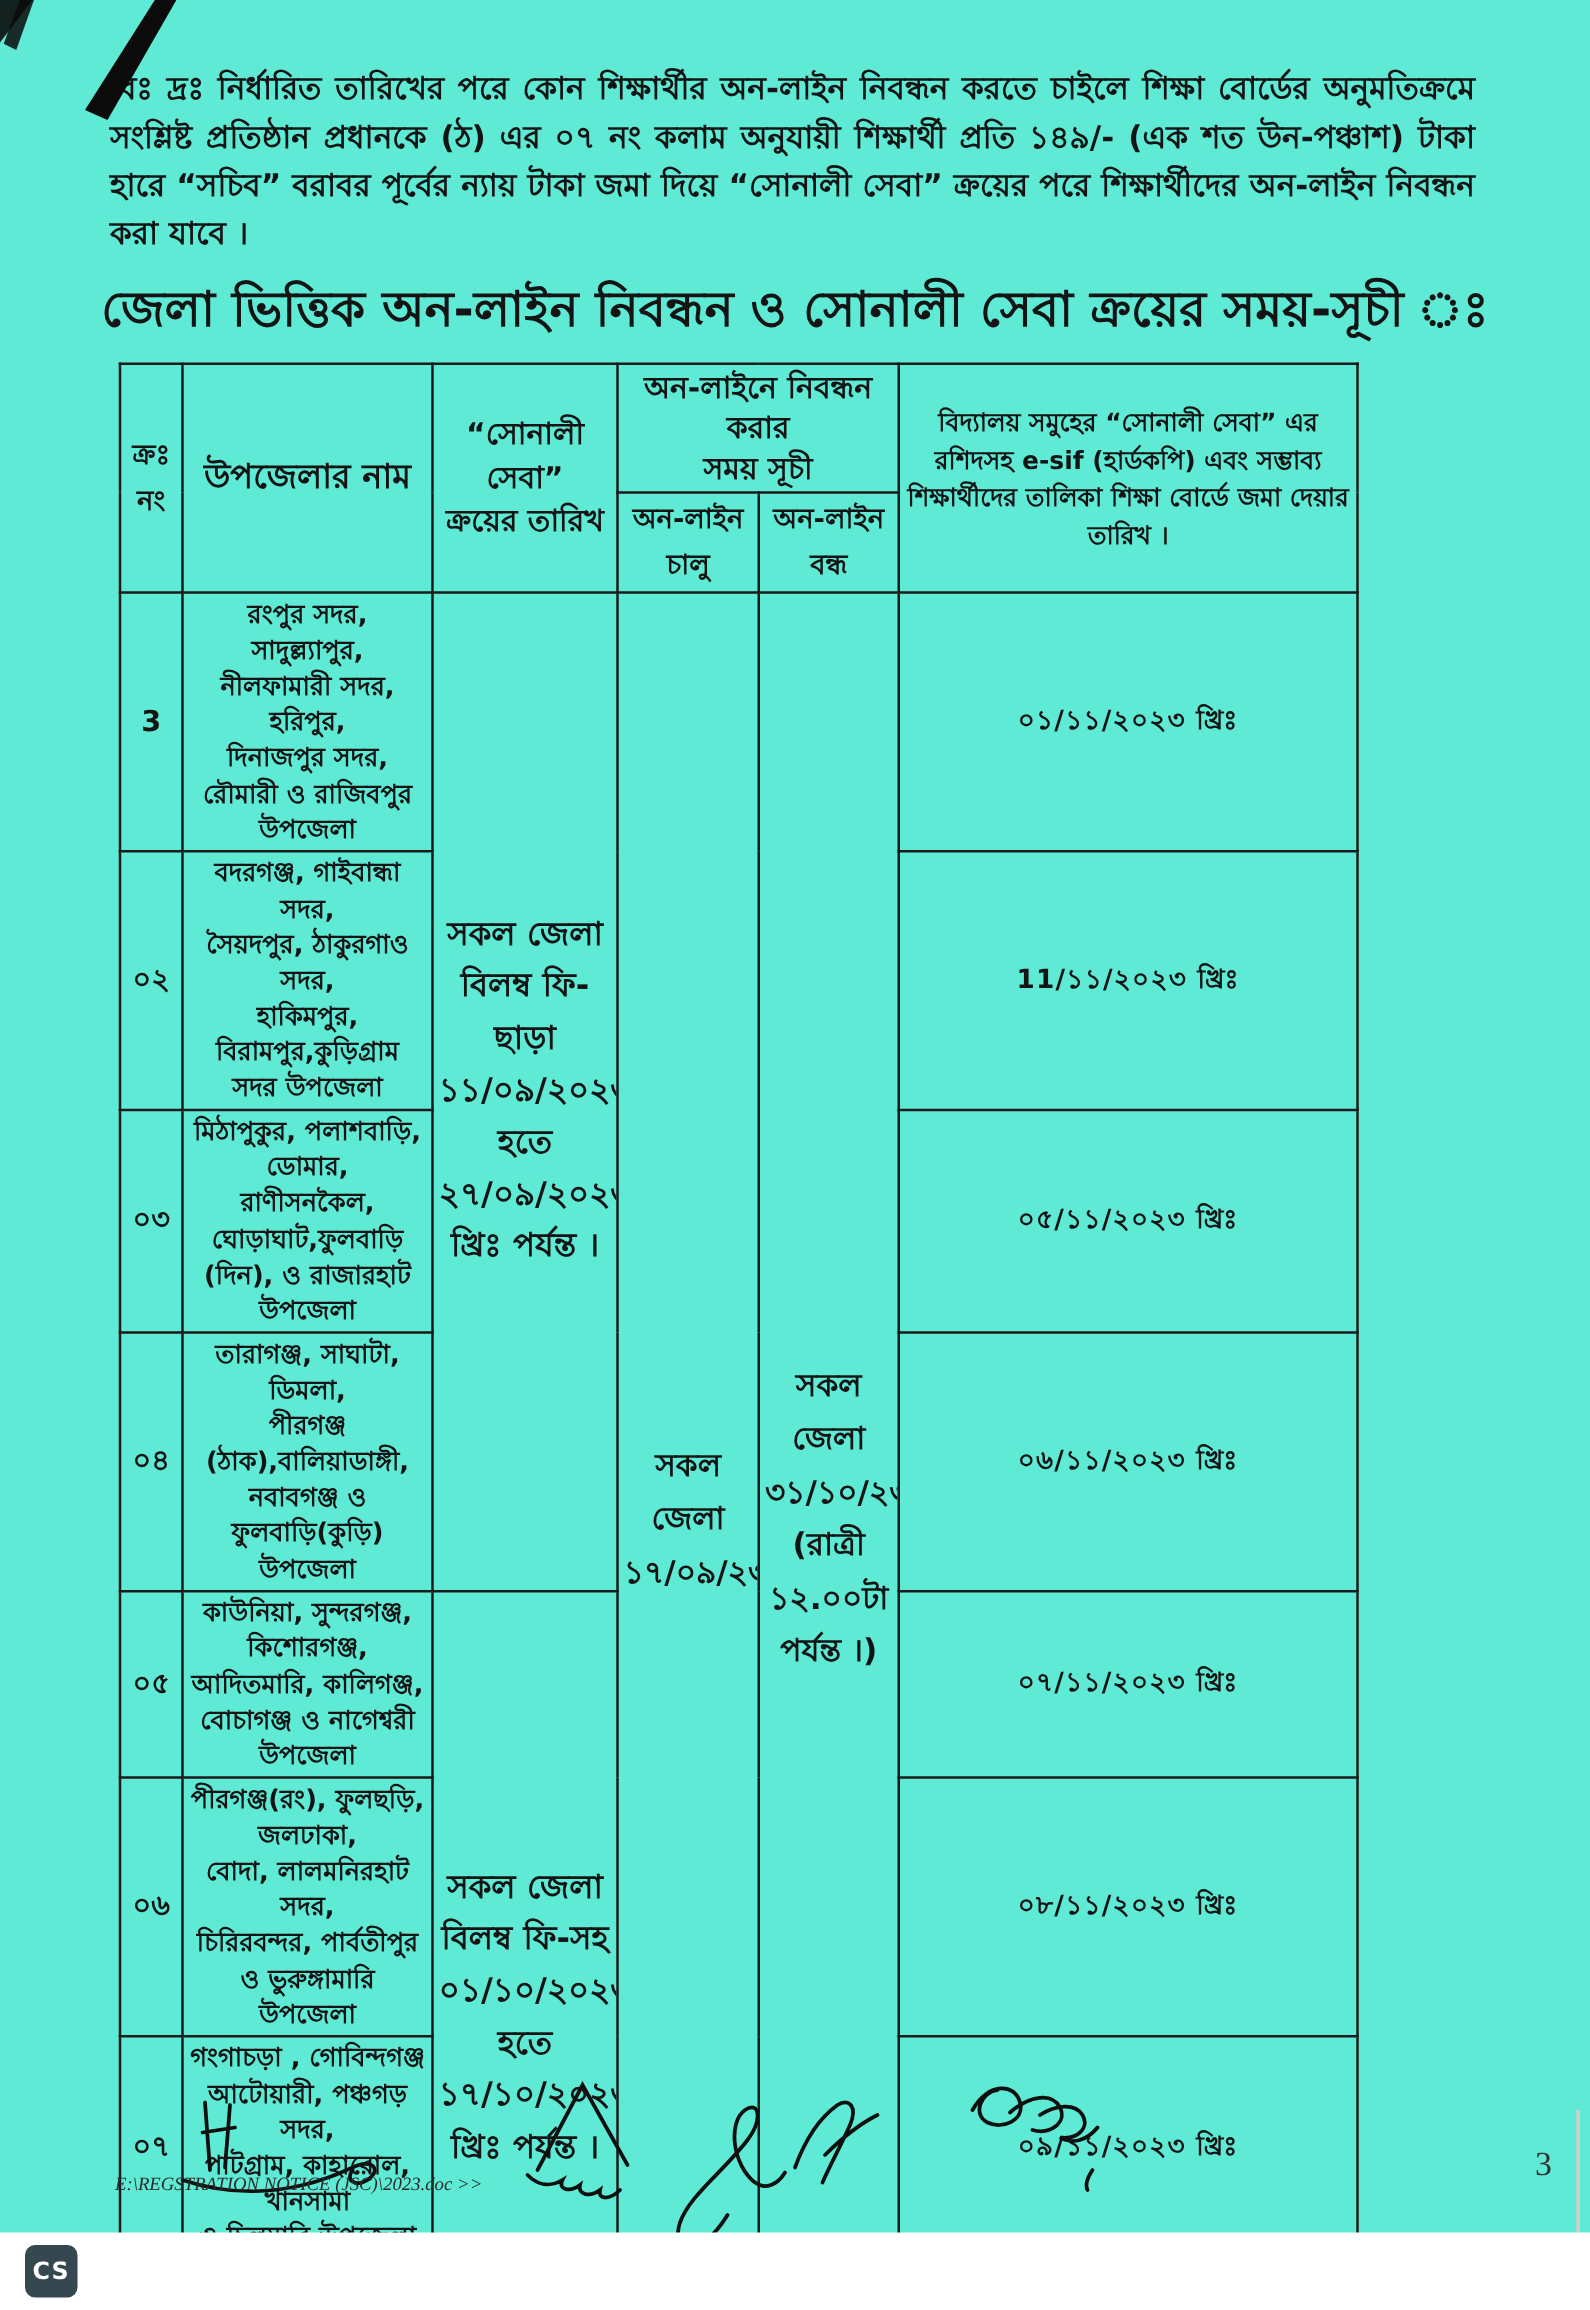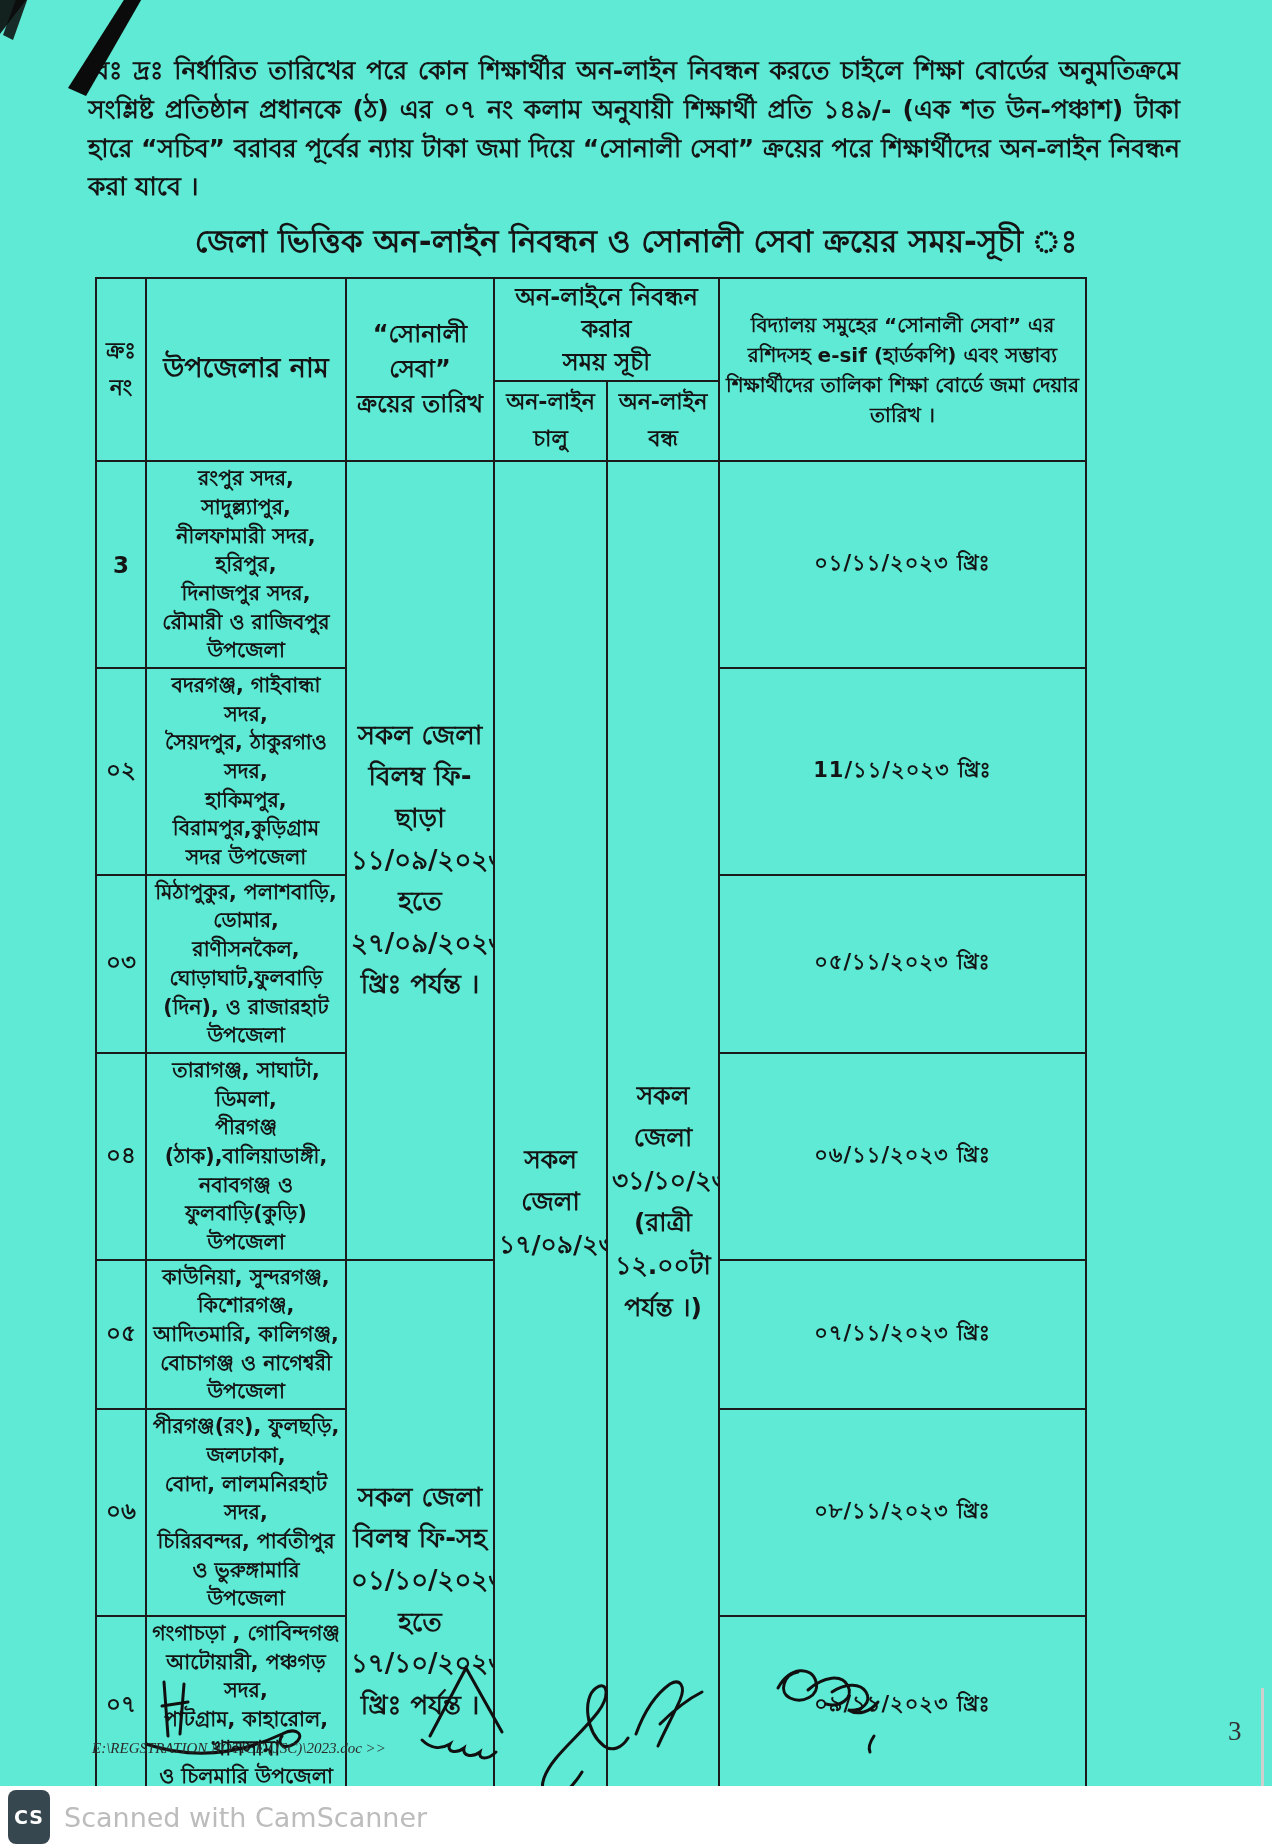--- a/index.html
+++ b/index.html
@@ -16,21 +16,21 @@
   
   .note{
     margin:52px 92px 6px 88px;
     font-size:25px;line-height:1.55;
     text-align:justify;font-weight:600;
   }
   .note b{font-weight:800;}
   
   .doc-title{
     text-align:center;
-    font-size:31px;font-weight:800;
+    font-size:39px;font-weight:800;
     margin:10px 60px 8px 60px;
   }
   
   table.sched{
     border-collapse:collapse;
     margin-left:95px;
     width:990px;
     table-layout:fixed;
   }
   table.sched th,table.sched td{
@@ -72,21 +72,21 @@
   }
   .signatures{position:absolute;left:130px;top:1640px;}
   .artifact{position:absolute;left:0;top:0;}
   .edge-mark{position:absolute;left:1261px;top:1688px;width:3px;height:105px;background:#cfcfcd;}
   
   .cam-bar{
     position:absolute;left:0;bottom:0;width:1272px;height:62px;
     background:#ffffff;display:flex;align-items:center;
   }
   .cam-logo{
-    width:42px;height:54px;margin-left:8px;border-radius:8px;
+    width:42px;height:42px;margin-left:20px;border-radius:8px;
     background:#37474f;color:#fff;
     display:flex;align-items:center;justify-content:center;
     font-size:19px;font-weight:800;letter-spacing:1px;
   }
   .cam-text{margin-left:14px;font-size:27px;color:#bcbcbc;font-weight:500;}
 </style>
 </head>
 <body>
 
 <div class="page">
@@ -223,16 +223,15 @@
       <path d="M678 50 C694 36 712 34 718 46 C724 58 710 68 696 64 M702 52 C714 44 730 42 736 52 C742 62 732 72 718 70 C728 76 740 72 748 62"></path>
       <path d="M744 96 C740 102 738 108 740 112"></path>
     </g>
   </svg>
 
   <div class="filepath">E:\REGSTRATION NOTICE (JSC)\2023.doc &gt;&gt;</div>
   <div class="pagenum">3</div>
 
   <div class="cam-bar">
     <div class="cam-logo">CS</div>
-    <div class="cam-text">Scanned with CamScanner</div>
   </div>
 
 </div>
 
 </body></html>

